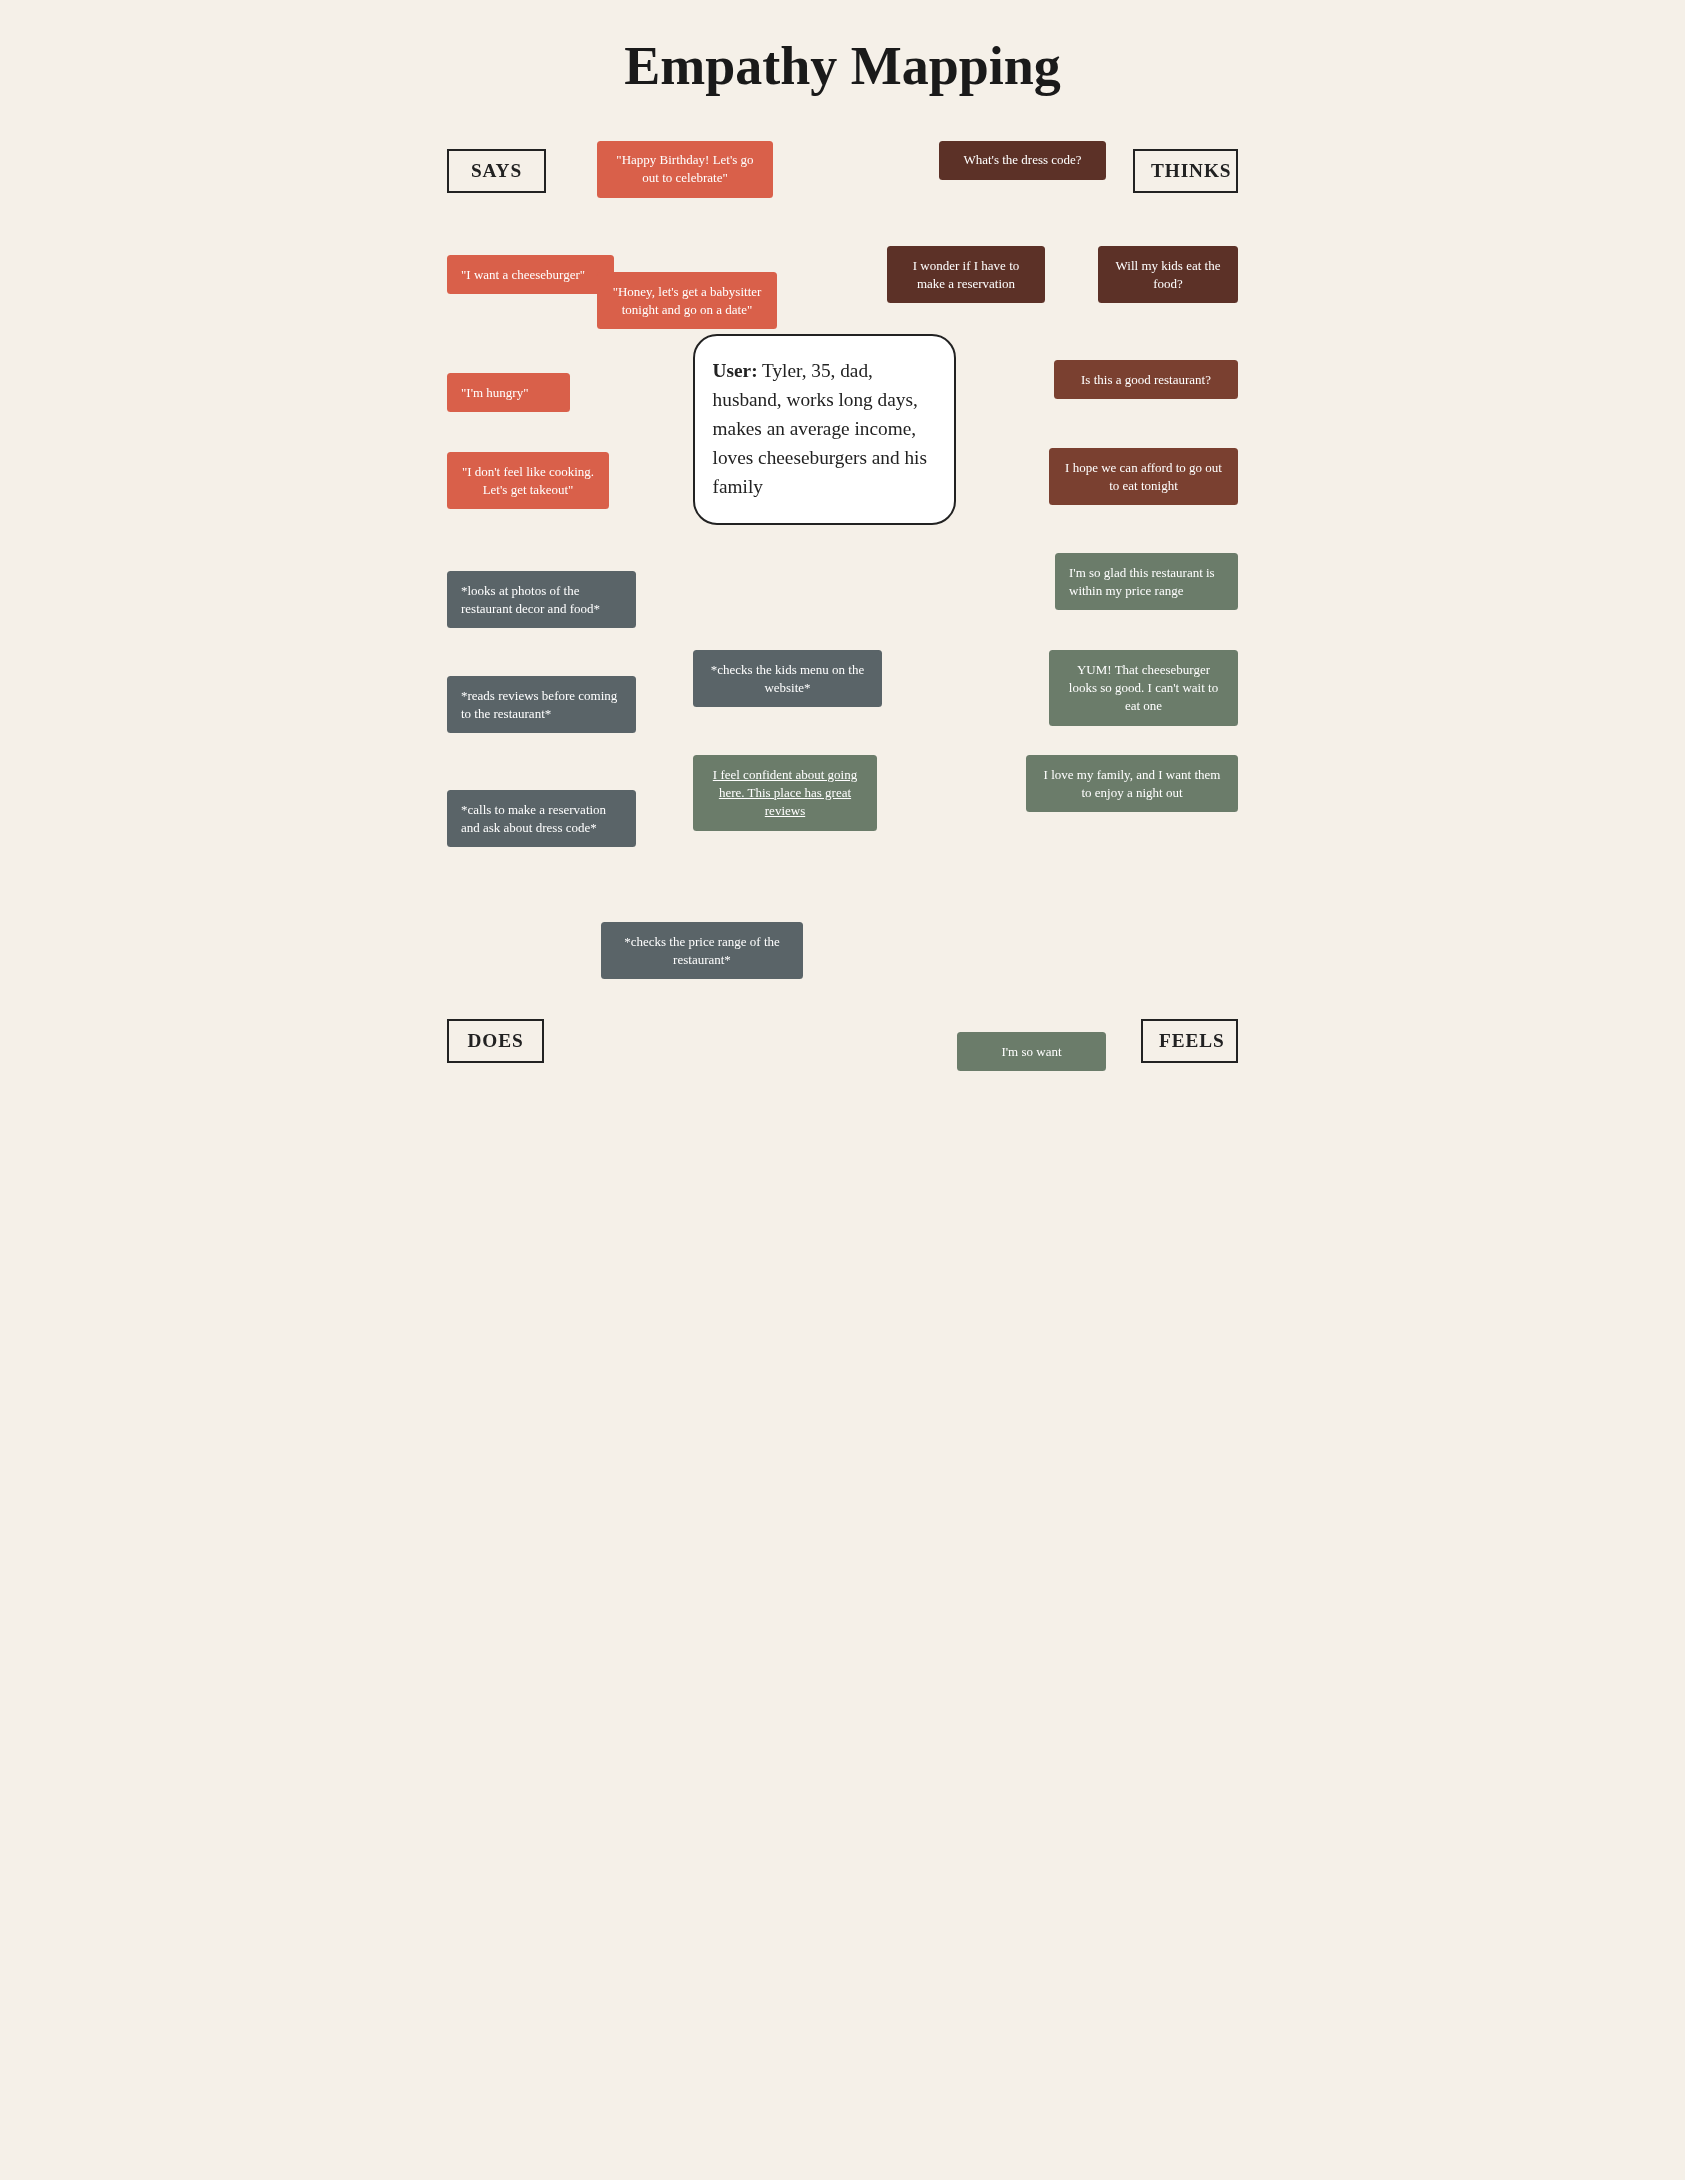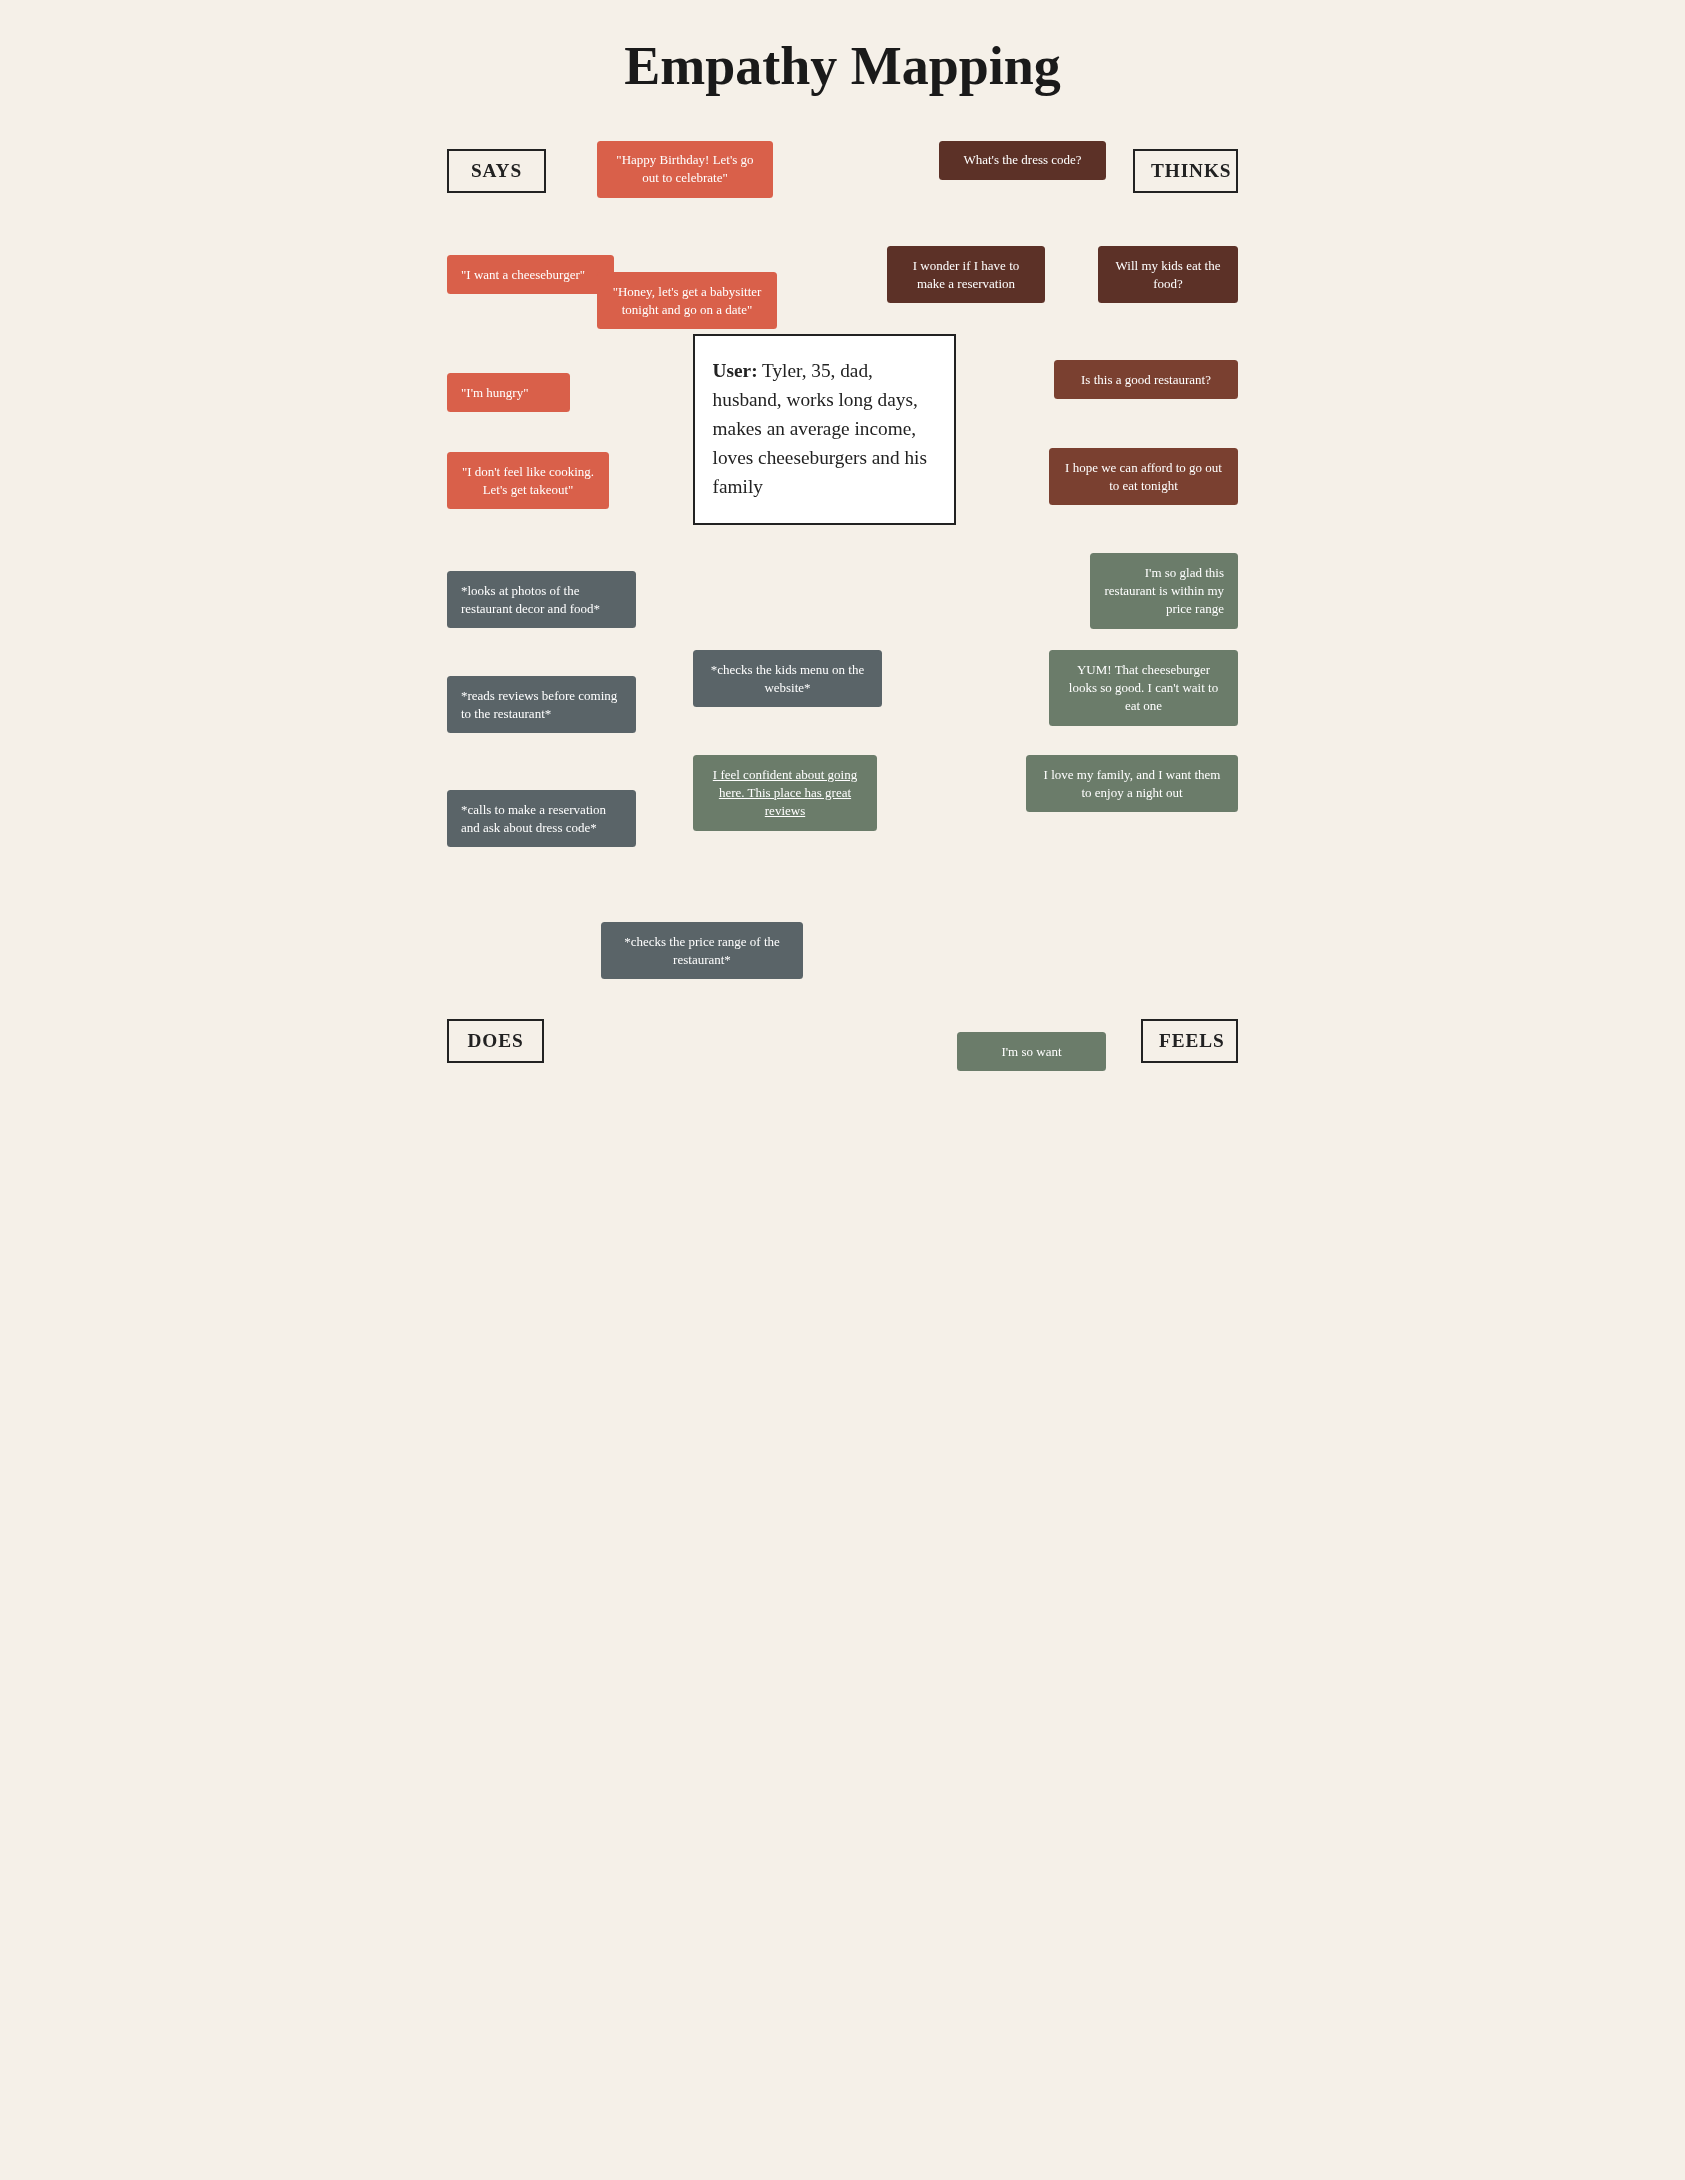--- a/index.html
+++ b/index.html
@@ -89,21 +89,21 @@
   </div>
 
   <div class="label-box" style="left: 26px; bottom: 26px; width: 97px; text-align:center;">
     <span>DOES</span>
   </div>
 
   <div class="label-box" style="right: 26px; bottom: 26px; width: 97px; text-align:center;">
     <span>FEELS</span>
   </div>
 
-  <div class="user-card" style="left: 272px; top: 211px; width: 263px;">
+  <div class="user-card" style="left: 272px; top: 211px; width: 263px; border-radius: 24px;">
     <strong>User:</strong><span> Tyler, 35, dad, husband, works long days, makes an average income, loves cheeseburgers and his family</span>
   </div>
 
   <div class="card card-salmon" style="left: 176px; top: 17.6px; width: 176px; text-align:center;">
     <span>"Happy Birthday! Let's go out to celebrate"</span>
   </div>
 
   <div class="card card-salmon" style="left: 26px; top: 132px; width: 167px;">
     <span>"I want a cheeseburger"</span>
   </div>
@@ -133,21 +133,21 @@
   </div>
 
   <div class="card card-medium-brown" style="right: 26px; top: 237px; width: 184px; text-align:center;">
     <span>Is this a good restaurant?</span>
   </div>
 
   <div class="card card-medium-brown" style="right: 26px; top: 325px; width: 189px; text-align:center;">
     <span>I hope we can afford to go out to eat tonight</span>
   </div>
 
-  <div class="card card-gray-green" style="right: 26px; top: 430px; width: 148px; text-align:right;">
+  <div class="card card-gray-green" style="right: 26px; top: 430px; width: 183px; text-align:left;">
     <span>I'm so glad this restaurant is within my price range</span>
   </div>
 
   <div class="card card-gray-green" style="right: 26px; top: 527px; width: 189px; text-align:center;">
     <span>YUM! That cheeseburger looks so good. I can't wait to eat one</span>
   </div>
 
   <div class="card card-gray-green" style="right: 26px; top: 632px; width: 212px; text-align:center;">
     <span>I love my family, and I want them to enjoy a night out</span>
   </div>

